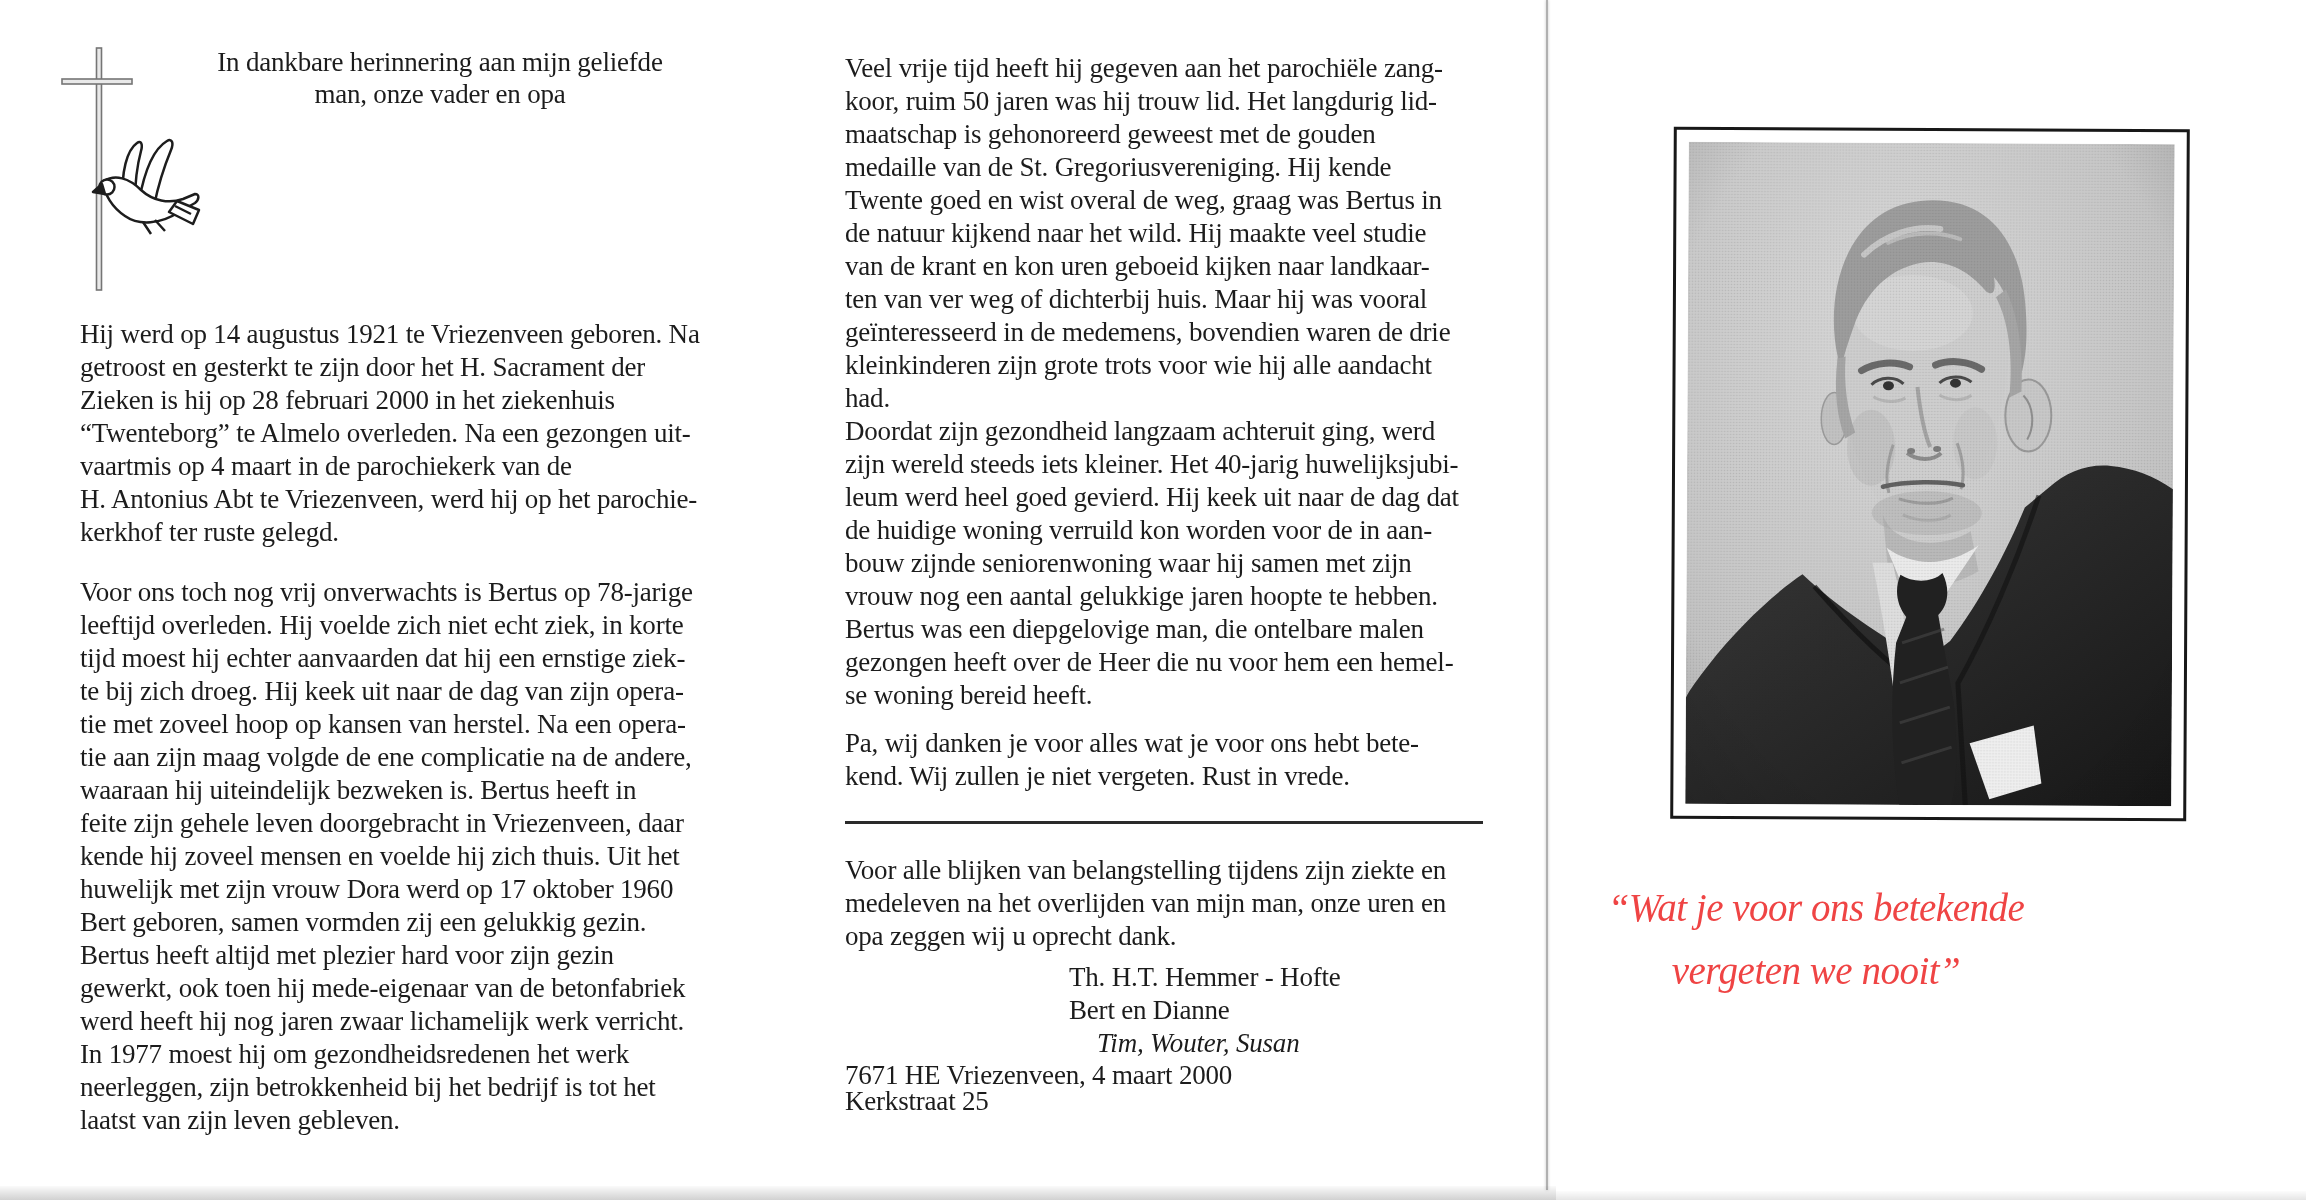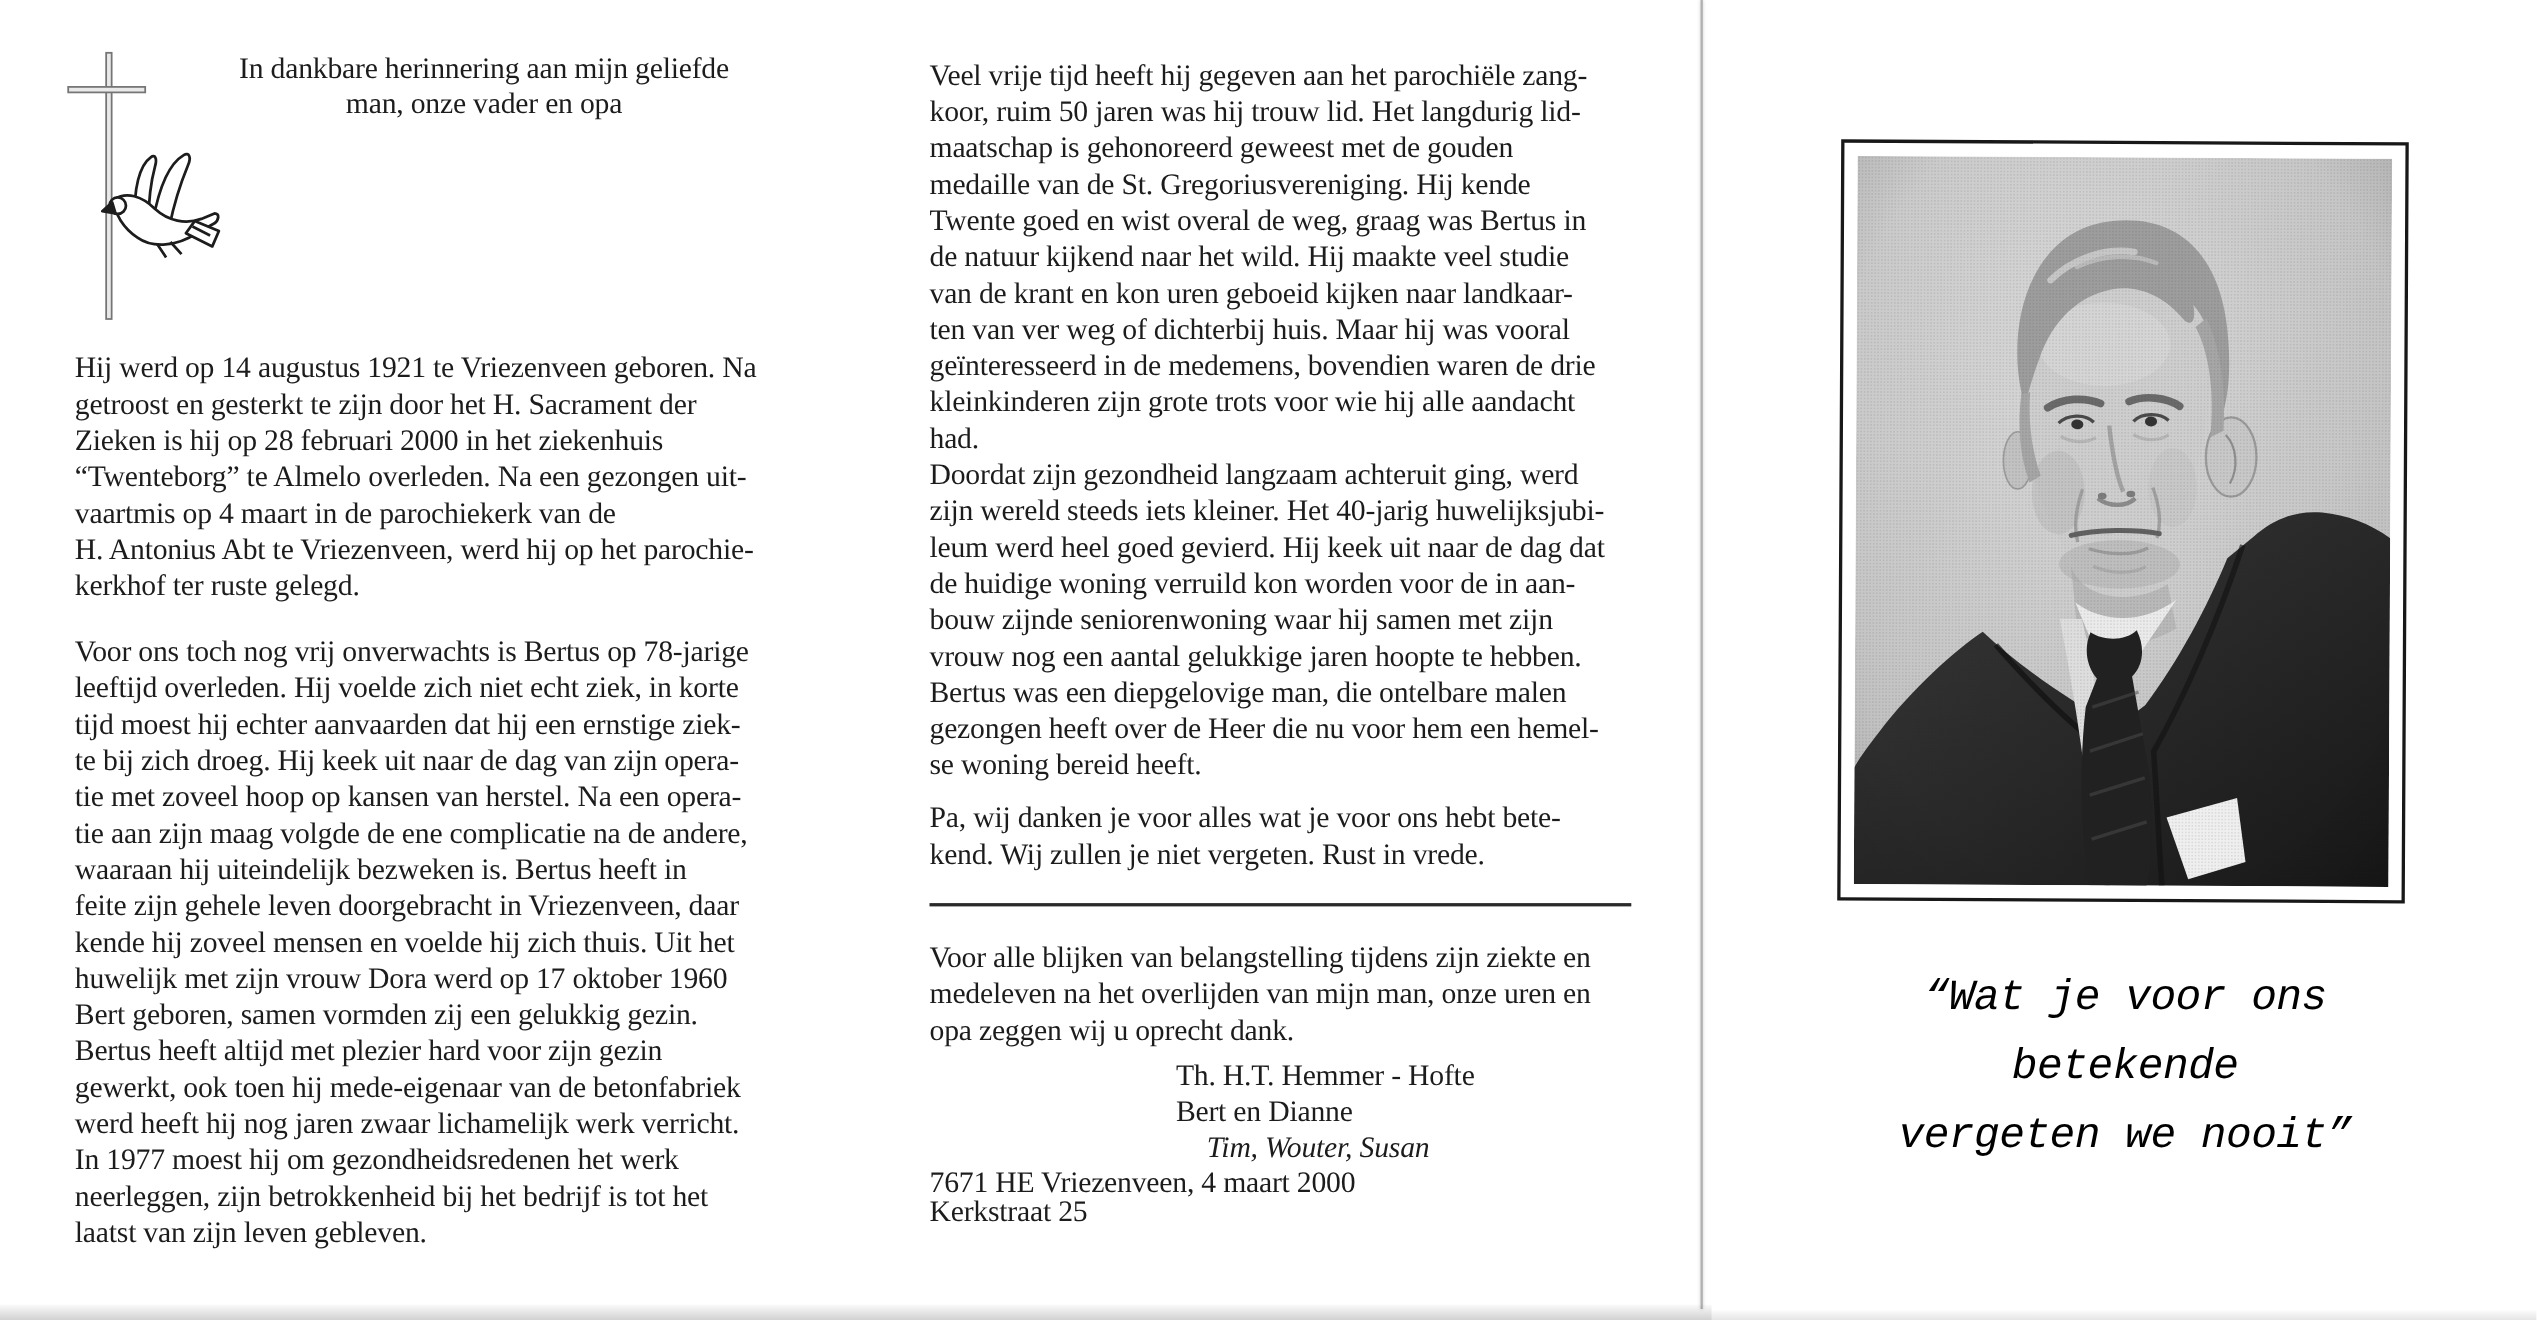--- a/index.html
+++ b/index.html
@@ -15,42 +15,42 @@
   .emblem{position:absolute;left:55px;top:38px;width:150px;height:262px;}
   .emblem svg{width:100%;height:100%;display:block;}
   
   .card-header{position:absolute;left:150px;top:46px;width:580px;text-align:center;}
   .intro{font-size:27px;line-height:32px;letter-spacing:-0.2px;}
   .deceased-name{font-size:42px;line-height:57px;font-weight:bold;margin:0;letter-spacing:0.3px;}
   .marriage{font-size:27px;line-height:33px;margin-top:6px;letter-spacing:-0.2px;}
   
   .body-col{position:absolute;font-size:27px;line-height:33px;letter-spacing:-0.2px;text-align:left;}
   .col-a{left:68px;top:318px;width:700px;}
-  .col-a p{margin:0 0 27px 0;}
+  .col-a p{margin:0 0 27px 12px;}
   .col-b-para{left:845px;top:52px;width:700px;}
   .thanks{left:845px;top:727px;width:700px;}
   .ack{left:845px;top:854px;width:700px;}
   .divider{position:absolute;left:845px;top:821px;width:638px;height:3px;background:var(--divider,#2a2a2a);}
   .sigs{position:absolute;left:1053px;top:961px;font-size:27px;line-height:33px;letter-spacing:-0.2px;margin-left:16px;}
   .sig-grandchildren{font-style:italic;padding-left:28px;}
   .address{position:absolute;left:845px;top:1062px;font-size:27px;line-height:26px;letter-spacing:-0.2px;}
   
   .fold-line{position:absolute;left:1546px;top:0;width:2px;height:1190px;background:var(--fold_line,#b0b0b0);box-shadow:0 0 3px rgba(0,0,0,0.25);}
   
   .photo-frame{
     position:absolute;left:1672px;top:128px;width:486px;height:662px;
     border:3px solid var(--photo_frame,#181818);background:#fff;padding:12px;margin:0;
     transform:rotate(0.3deg);
   }
   .photo-frame svg{width:486px;height:662px;display:block;}
   
   .quote{
-    position:absolute;left:1662px;top:876px;width:540px;text-align:center;
-    font-family:Liberation Mono, monospace;font-style:italic;
-    font-size:39px;line-height:63px;letter-spacing:-0.5px;color:#000000;
+    position:absolute;left:1546px;top:876px;width:540px;text-align:center;
+    font-family:Liberation Serif, serif;font-style:italic;
+    font-size:39px;line-height:63px;letter-spacing:-0.5px;color:#ef4444;
   }
   
   .scan-shadow-left{position:absolute;left:0;top:1186px;width:1556px;height:14px;
     background:linear-gradient(to bottom,rgba(0,0,0,0.02),rgba(0,0,0,0.18));}
   .scan-shadow-right{position:absolute;left:1556px;top:1191px;width:750px;height:9px;
     background:linear-gradient(to bottom,rgba(0,0,0,0.01),rgba(0,0,0,0.10));}
 </style>
 </head>
 <body>
 

